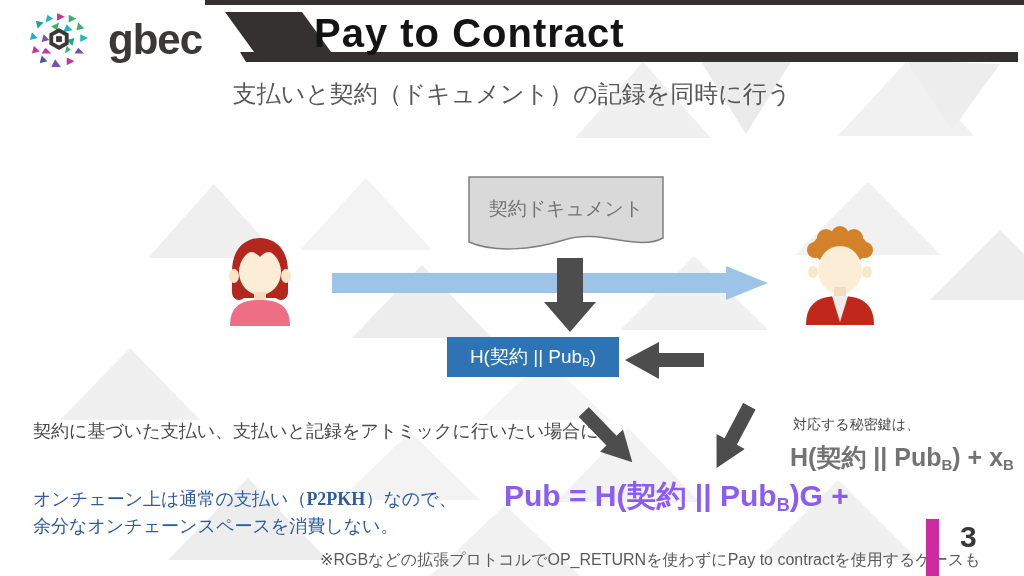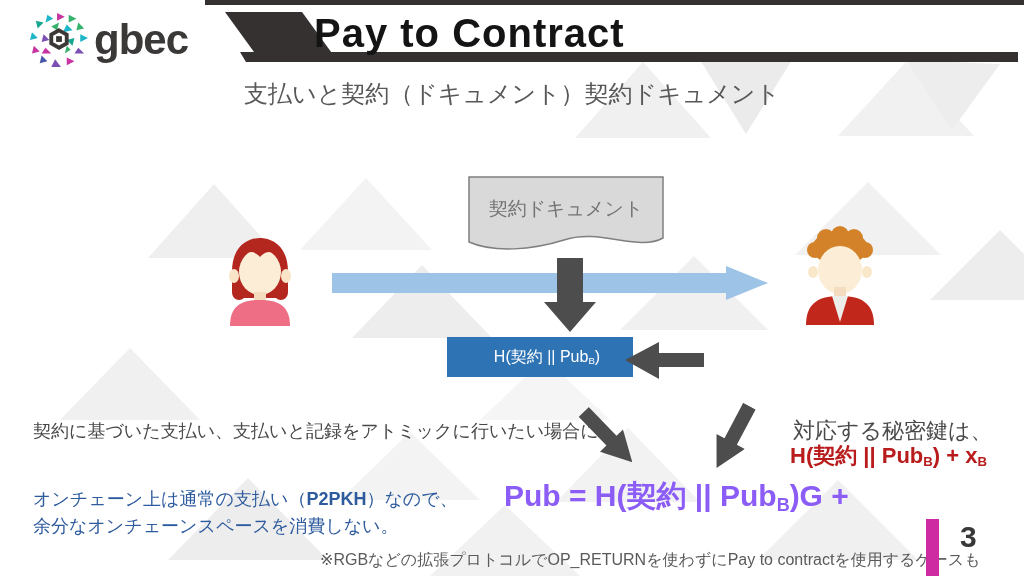--- a/index.html
+++ b/index.html
@@ -6,43 +6,43 @@
   .slide{
     position:relative;width:1024px;height:576px;background:#ffffff;
     overflow:hidden;font-family:"Liberation Sans","DejaVu Sans",sans-serif;
   }
   .abs{position:absolute;}
   
   .bg-pattern{left:0;top:0;z-index:0;}
   .z{z-index:2;}
   
   .topbar{left:205px;top:0;width:819px;height:5px;background:#353130;}
-  .logo-wrap{left:28px;top:10px;width:200px;height:60px;display:flex;align-items:center;gap:4px;}
+  .logo-wrap{left:28px;top:10px;width:200px;height:60px;display:flex;align-items:center;gap:18px;}
   .logo-text{font-size:42px;font-weight:700;color:#3B3838;letter-spacing:-1px;line-height:1;}
   .banner-svg{left:220px;top:8px;}
   .title{left:314px;top:10px;font-size:40px;font-weight:700;color:#141414;letter-spacing:1px;margin:0;line-height:46px;}
   
   .subtitle{left:22px;top:76px;width:980px;text-align:center;font-size:24px;line-height:35px;color:#585858;}
   .subtitle .en{font-weight:700;color:#4b4b4b;}
   
   .doc-wrap{left:468px;top:176px;width:196px;height:86px;}
   .doc-label{position:absolute;left:0;top:20px;width:196px;text-align:center;font-size:19px;color:#737373;}
   
   .hash-box{left:447px;top:337px;width:172px;height:40px;background:#2E74B5;color:#ffffff;
-    font-size:16px;display:flex;align-items:center;justify-content:center;padding-left:14px;}
+    font-size:19px;display:flex;align-items:center;justify-content:center;}
   sub{font-size:0.6em;vertical-align:-0.25em;}
   
   .bob-label{left:706px;top:330px;font-size:19px;color:#555555;}
   .bob-formula{left:705px;top:353px;font-size:30px;font-weight:700;color:#3a3a3a;}
   
   .note-left{left:33px;top:418px;font-size:18px;line-height:27px;color:#484848;}
-  .note-blue{left:33px;top:486px;font-size:18px;line-height:27px;color:#2E5B9E;}
+  .note-blue{left:33px;top:486px;font-size:18px;line-height:27px;color:#2E5B9E;font-family:Liberation Serif, serif;}
   .note-blue b{font-weight:700;}
-  .secret-label{left:793px;top:416px;font-size:22px;color:#4a4a4a;}
-  .secret-formula{left:790px;top:441px;font-size:22px;font-weight:700;color:#b91c1c;}
+  .secret-label{left:793px;top:416px;font-size:14px;color:#4a4a4a;}
+  .secret-formula{left:790px;top:441px;font-size:25px;font-weight:700;color:#737373;}
   
   .main-formula{left:504px;top:477px;font-size:30px;line-height:38px;font-weight:700;color:#8b5cf6;}
   
   .footnote{left:320px;top:550px;font-size:16px;color:#5a5a5a;}
   .page-bar{left:926px;top:519px;width:13px;height:57px;background:#CE2BA2;}
   .page-num{left:960px;top:520px;font-size:30px;font-weight:700;color:#383838;}
   .rot46{transform:rotate(46deg);}
   .rot118{transform:rotate(118deg);}
 </style>
 </head>
@@ -98,21 +98,21 @@
     <span class="logo-text">gbec</span>
   </div>
 
   <svg class="abs banner-svg z" width="800" height="56" viewBox="0 0 800 56">
     <polygon points="5,4 82,4 114,48 37,48" fill="#353130"></polygon>
     <polygon points="20,44 798,44 798,54 26,54" fill="#353130"></polygon>
   </svg>
   <h1 class="abs title z">Pay to Contract</h1>
 
   <div class="abs subtitle z">
-    <div>支払いと契約（ドキュメント）契約ドキュメント</div>
+    <div>支払いと契約（ドキュメント）の記録を同時に行う</div>
   </div>
 
   <div class="abs doc-wrap z">
     <svg width="196" height="86" viewBox="0 0 196 86">
       <path d="M1,1 L195,1 L195,62 C170,76 132,52 96,64 C64,74 26,77 1,66 Z" stroke="#7F7F7F" stroke-width="1.5" fill="#D9D9D9"></path>
     </svg>
     <div class="doc-label">契約ドキュメント</div>
   </div>
 
   <svg class="abs z" style="left:222px;top:230px;" width="76" height="96" viewBox="0 0 76 96">

